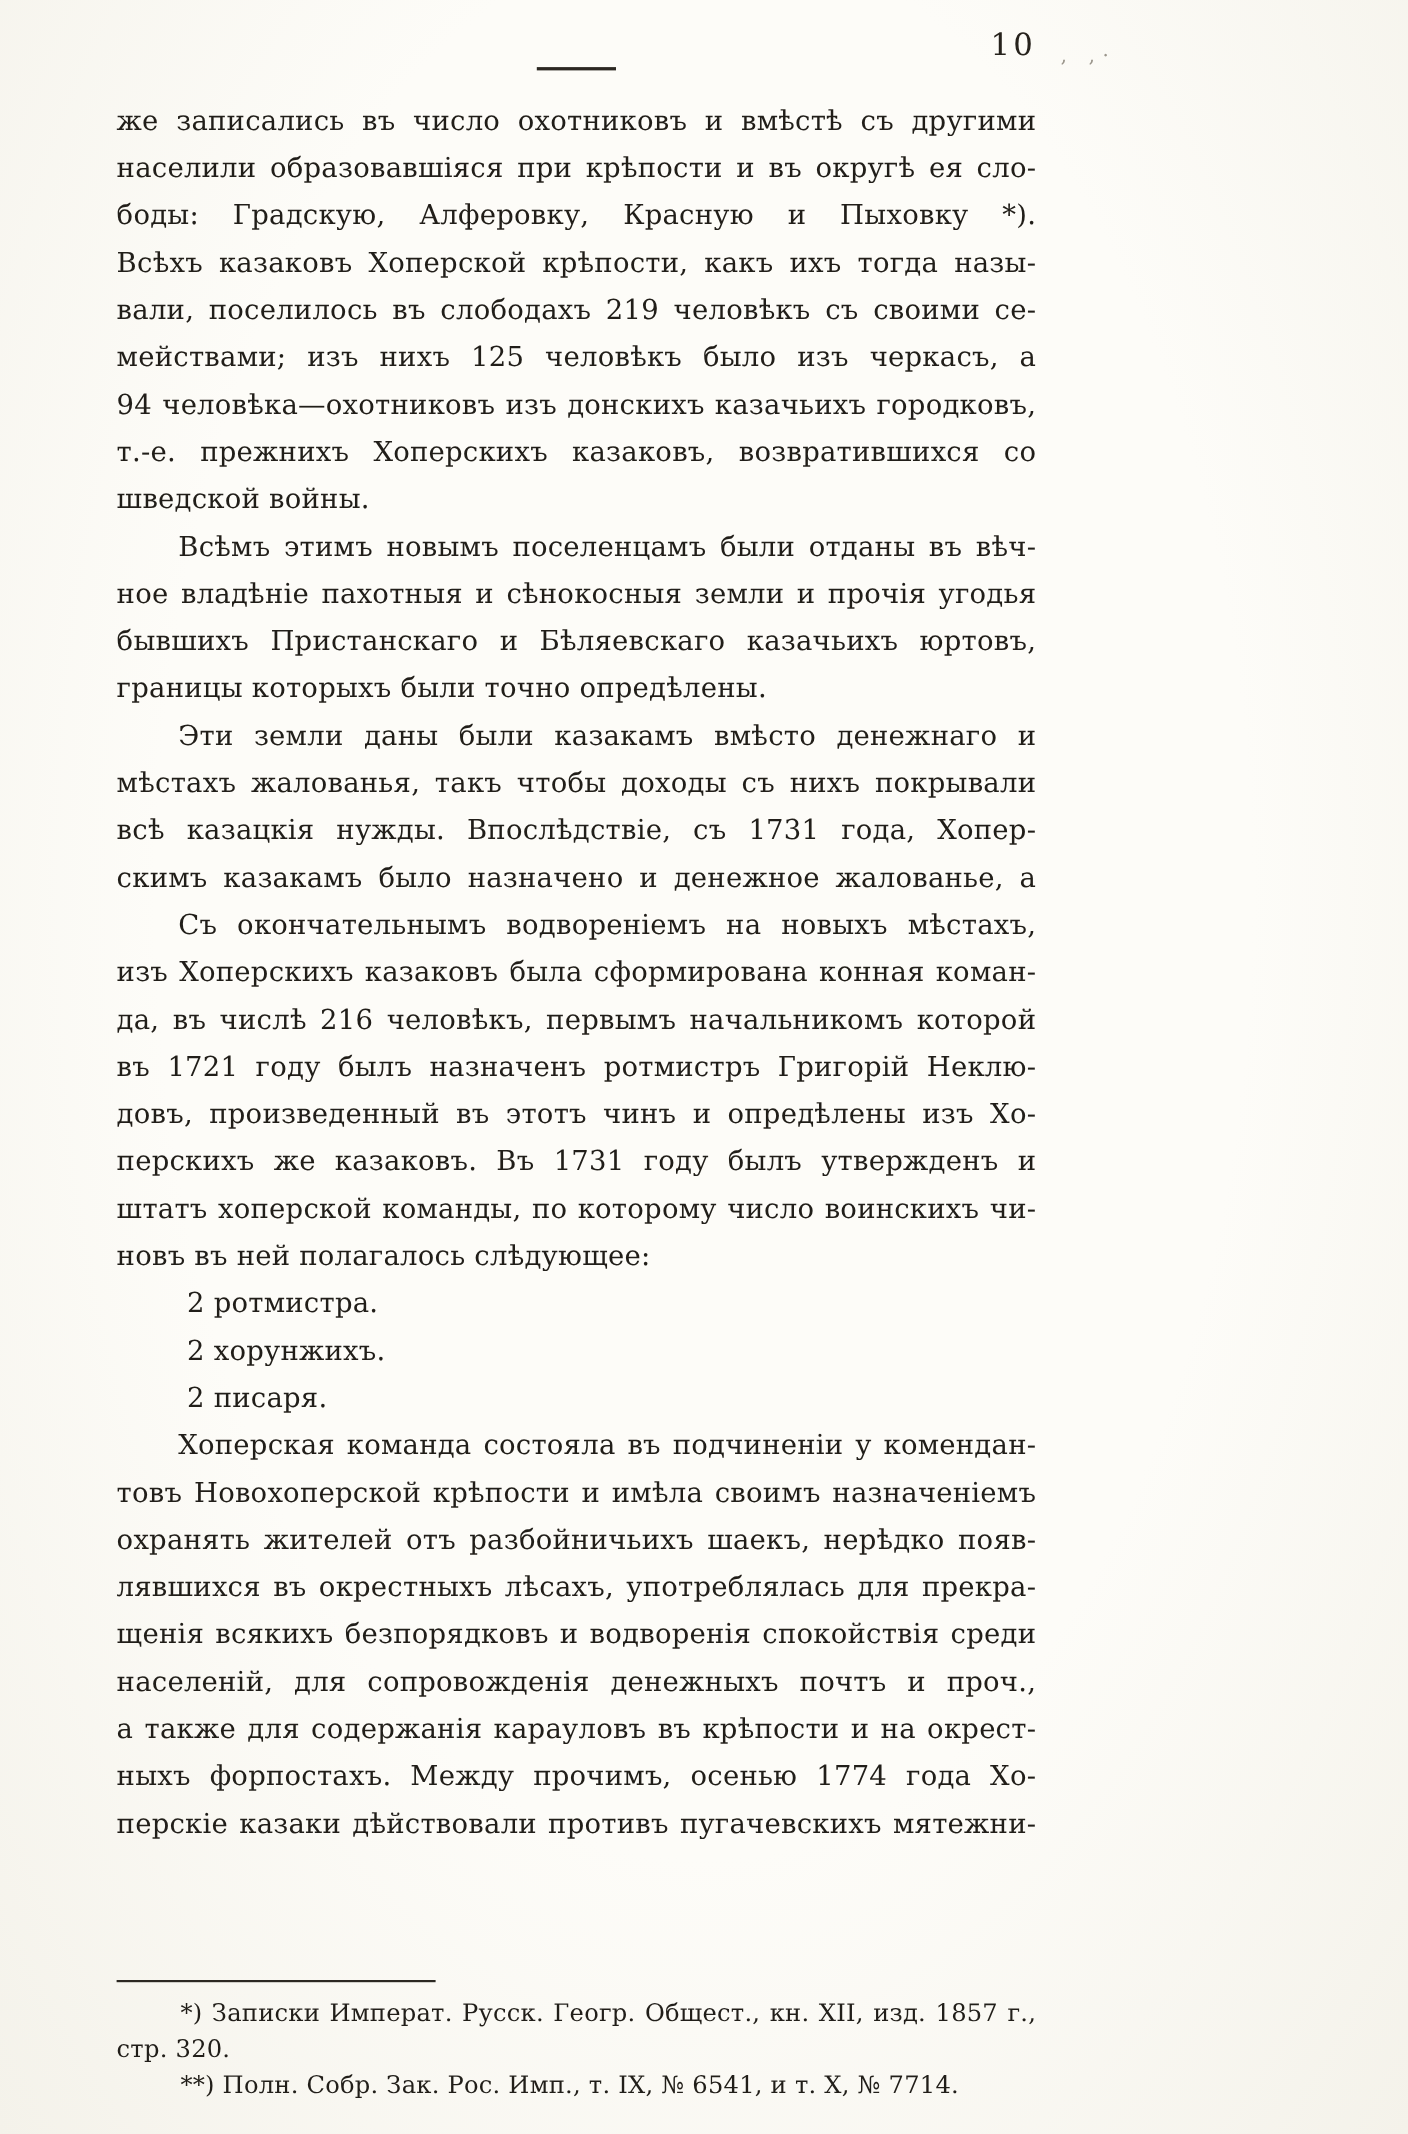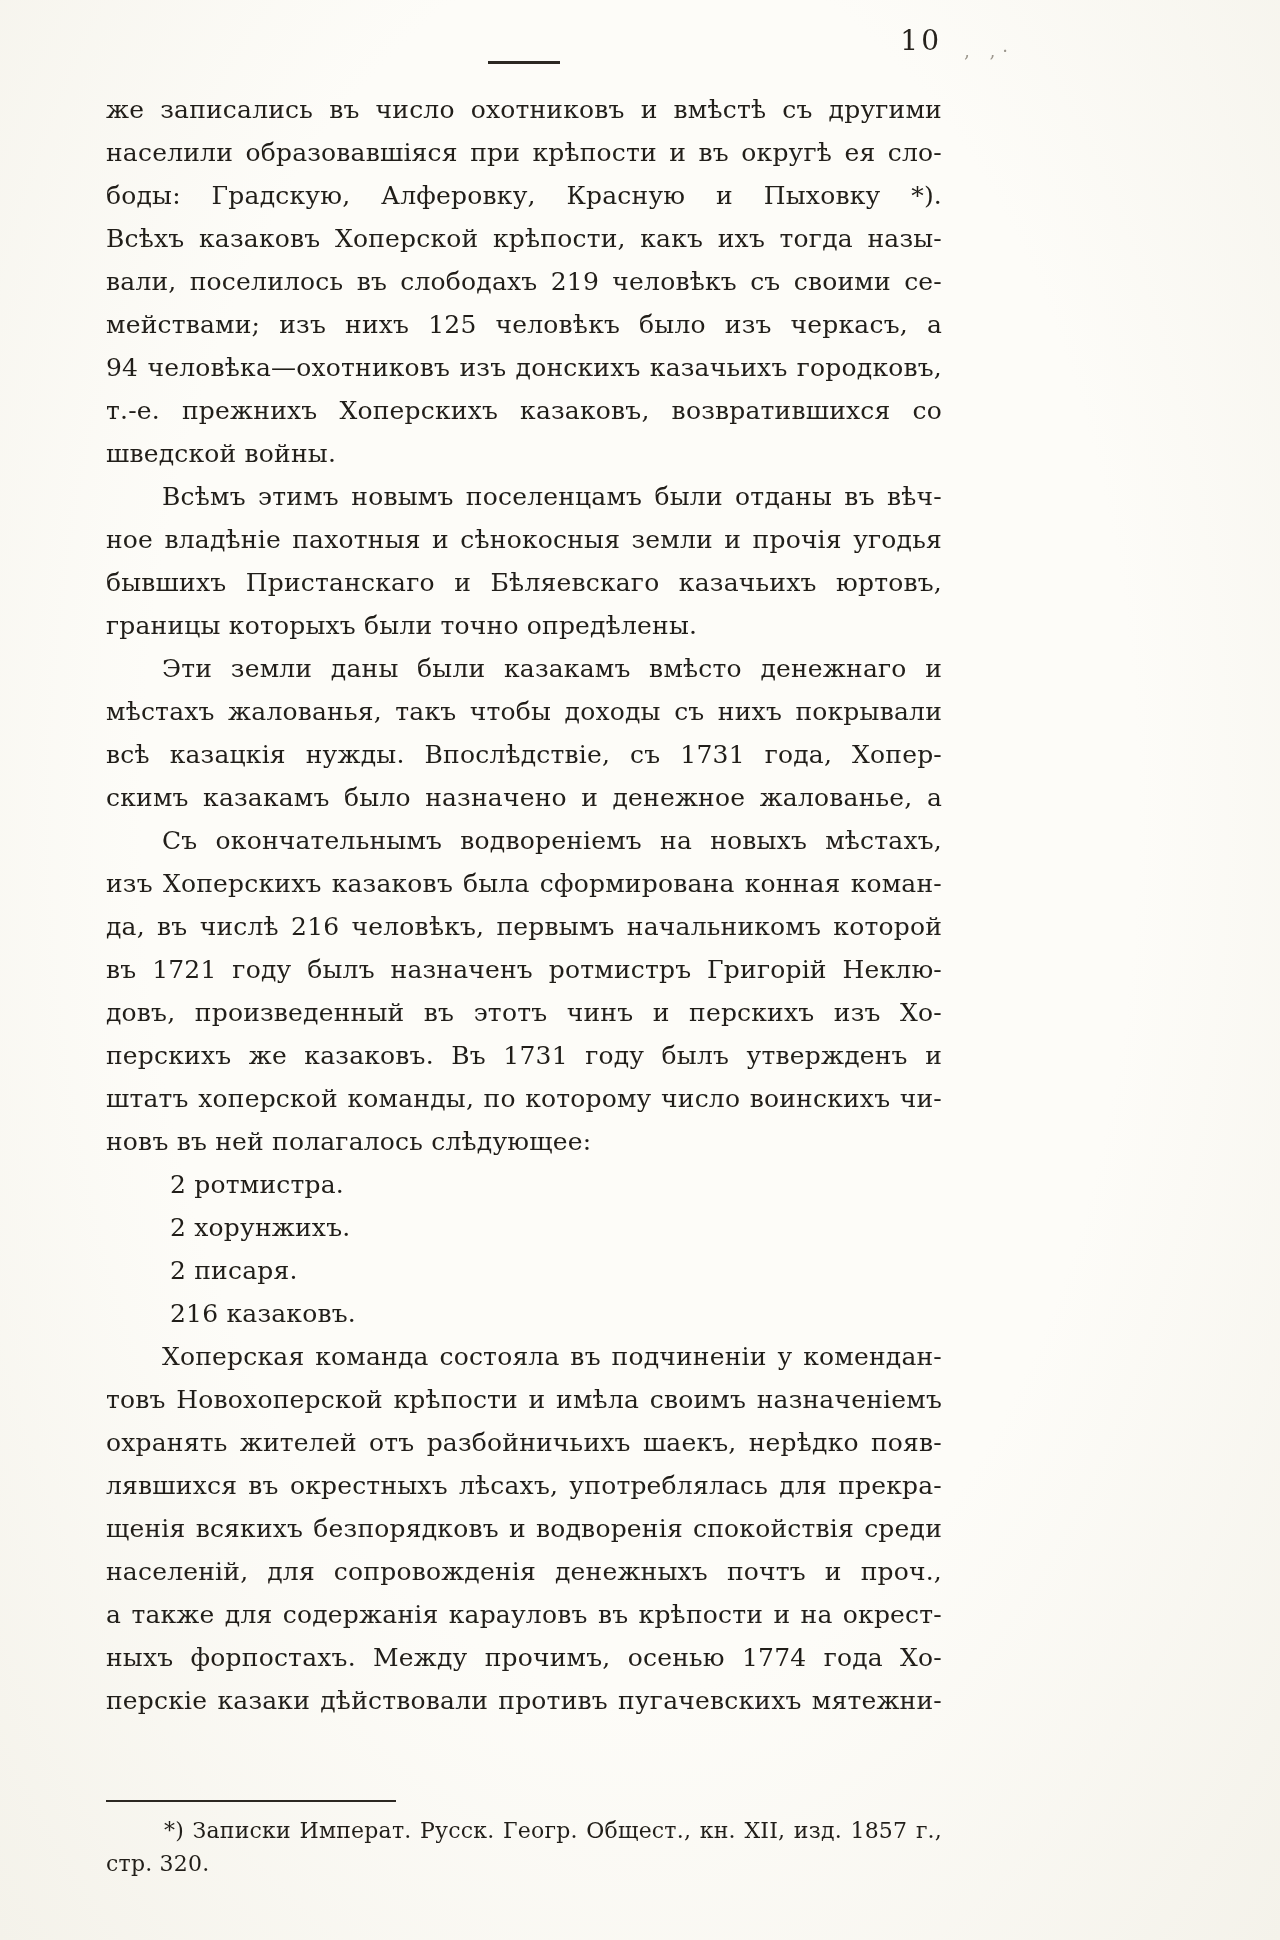--- a/index.html
+++ b/index.html
@@ -121,30 +121,29 @@
         <div class="line indent">Эти земли даны были казакамъ вмѣсто денежнаго и</div>
         <div class="line">мѣстахъ жалованья, такъ чтобы доходы съ нихъ покрывали</div>
         <div class="line">всѣ казацкія нужды. Впослѣдствіе, съ 1731 года, Хопер-</div>
         <div class="line">скимъ казакамъ было назначено и денежное жалованье, а</div>
       </div>
       <div class="paragraph">
         <div class="line indent">Съ окончательнымъ водвореніемъ на новыхъ мѣстахъ,</div>
         <div class="line">изъ Хоперскихъ казаковъ была сформирована конная коман-</div>
         <div class="line">да, въ числѣ 216 человѣкъ, первымъ начальникомъ которой</div>
         <div class="line">въ 1721 году былъ назначенъ ротмистръ Григорій Неклю-</div>
-        <div class="line">довъ, произведенный въ этотъ чинъ и перскихъ изъ Хо-</div>
+        <div class="line">довъ, произведенный въ этотъ чинъ и опредѣлены изъ Хо-</div>
         <div class="line">перскихъ же казаковъ. Въ 1731 году былъ утвержденъ и</div>
         <div class="line">штатъ хоперской команды, по которому число воинскихъ чи-</div>
         <div class="line endline">новъ въ ней полагалось слѣдующее:</div>
       </div>
       <div class="list">
         <div class="list-item">2 ротмистра.</div>
         <div class="list-item">2 хорунжихъ.</div>
         <div class="list-item">2 писаря.</div>
-        <div class="list-item">216 казаковъ.</div>
       </div>
       <div class="paragraph">
         <div class="line indent">Хоперская команда состояла въ подчиненіи у комендан-</div>
         <div class="line">товъ Новохоперской крѣпости и имѣла своимъ назначеніемъ</div>
         <div class="line">охранять жителей отъ разбойничьихъ шаекъ, нерѣдко появ-</div>
         <div class="line">лявшихся въ окрестныхъ лѣсахъ, употреблялась для прекра-</div>
         <div class="line">щенія всякихъ безпорядковъ и водворенія спокойствія среди</div>
         <div class="line">населеній, для сопровожденія денежныхъ почтъ и проч.,</div>
         <div class="line">а также для содержанія карауловъ въ крѣпости и на окрест-</div>
         <div class="line">ныхъ форпостахъ. Между прочимъ, осенью 1774 года Хо-</div>
@@ -152,15 +151,18 @@
       </div>
     </div>
 
   <div class="footnote-rule"></div>
 
   <div class="footnotes" id="footnotes">
       <div class="footnote">
         <div class="fn-line indent-fn">*) Записки Императ. Русск. Геогр. Общест., кн. XII, изд. 1857 г.,</div>
         <div class="fn-line endline">стр. 320.</div>
       </div>
+      <div class="footnote">
+        <div class="fn-line indent-fn endline">**) Полн. Собр. Зак. Рос. Имп., т. IX, № 6541, и т. X, № 7714.</div>
+      </div>
     </div>
 
 </div>
 
 </body></html>

